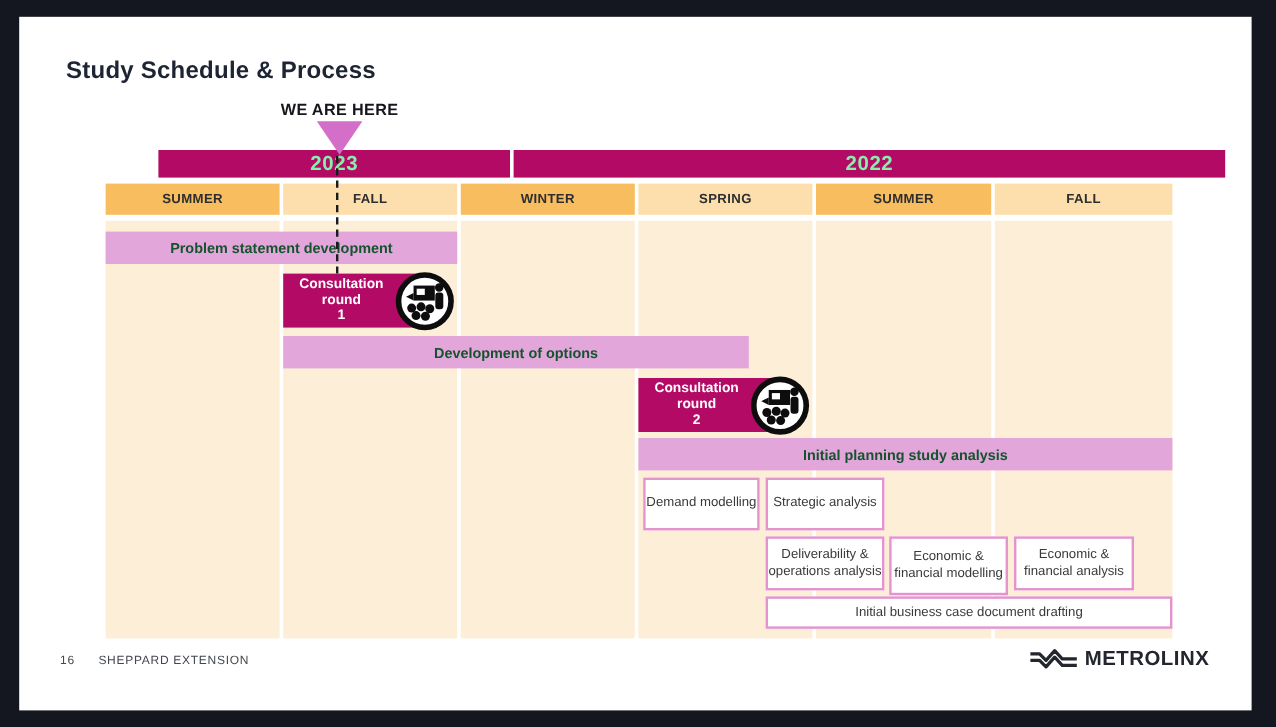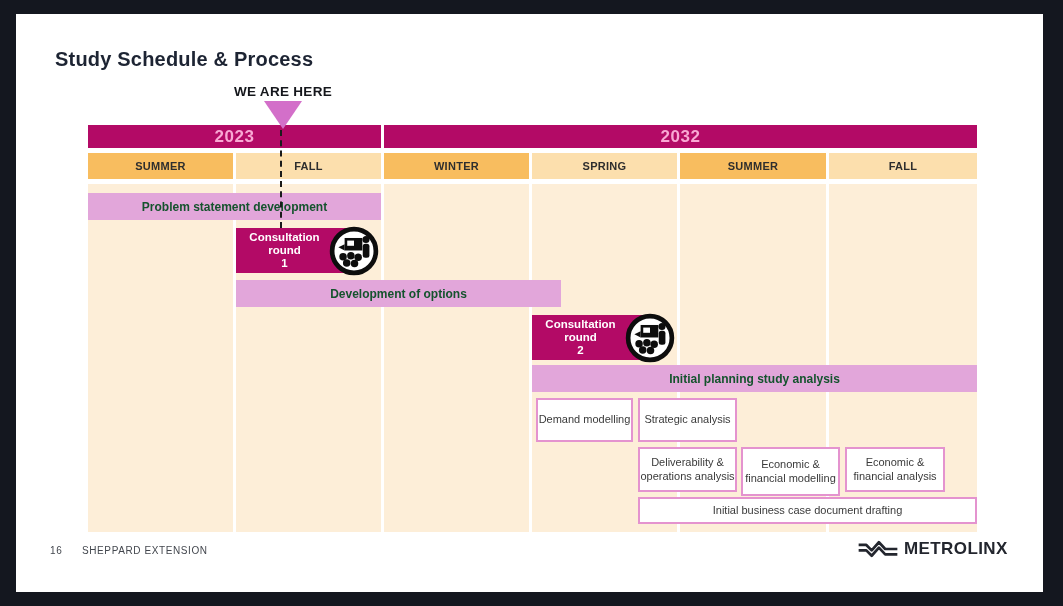--- a/index.html
+++ b/index.html
@@ -34,23 +34,23 @@
     border-left:19px solid transparent;
     border-right:19px solid transparent;
     border-top:28px solid #d36fc9;
   }
   .marker-line{
     left:280px;top:130px;width:0;height:98px;
     border-left:2px dashed #1b1b1b;
   }
   .year{
     top:125px;height:23px;
-    background:#b30a66;color:#f9a8d4;
+    background:#b30a66;color:#86efac;
     display:flex;align-items:center;justify-content:center;
-    font-size:17px;font-weight:bold;letter-spacing:.5px;
+    font-size:17px;font-weight:bold;letter-spacing:.5px;margin-left:44px;
   }
   .season{
     top:153px;height:26px;
     display:flex;align-items:center;justify-content:center;
     font-size:11px;font-weight:bold;color:#2e2e2e;letter-spacing:.3px;
   }
   .tone-dark{background:#f8bd5f;}
   .tone-light{background:#fcdfad;}
   .col{
     top:184px;height:348px;background:#fdeed8;
@@ -91,21 +91,21 @@
   <div class="abs page-title">Study Schedule &amp; Process</div>
 
   <div class="abs col" style="left:88px;width:145px;"></div>
   <div class="abs col" style="left:236px;width:145px;"></div>
   <div class="abs col" style="left:384px;width:145px;"></div>
   <div class="abs col" style="left:532px;width:145px;"></div>
   <div class="abs col" style="left:680px;width:146px;"></div>
   <div class="abs col" style="left:829px;width:148px;"></div>
 
   <div class="abs year" style="left:88px;width:293px;">2023</div>
-  <div class="abs year" style="left:384px;width:593px;">2032</div>
+  <div class="abs year" style="left:384px;width:593px;">2022</div>
 
   <div class="abs season tone-dark" style="left:88px;width:145px;">SUMMER</div>
   <div class="abs season tone-light" style="left:236px;width:145px;">FALL</div>
   <div class="abs season tone-dark" style="left:384px;width:145px;">WINTER</div>
   <div class="abs season tone-light" style="left:532px;width:145px;">SPRING</div>
   <div class="abs season tone-dark" style="left:680px;width:146px;">SUMMER</div>
   <div class="abs season tone-light" style="left:829px;width:148px;">FALL</div>
 
   <div class="abs bar-pink" style="left:88px;top:193px;width:293px;height:27px;">Problem statement development</div>
 
@@ -123,21 +123,21 @@
       <circle cx="35.5" cy="13" r="3.4" fill="#0d0d0d"></circle>
       <rect x="32.4" y="17" width="6.4" height="13.5" rx="2.4" fill="#0d0d0d"></rect>
       <circle cx="13.5" cy="29.5" r="3.6" fill="#0d0d0d"></circle>
       <circle cx="21" cy="28.5" r="3.6" fill="#0d0d0d"></circle>
       <circle cx="28" cy="30" r="3.6" fill="#0d0d0d"></circle>
       <circle cx="17" cy="35.5" r="3.6" fill="#0d0d0d"></circle>
       <circle cx="24.5" cy="36" r="3.6" fill="#0d0d0d"></circle>
     </svg>
   </div>
 
-  <div class="abs bar-pink" style="left:236px;top:280px;width:325px;height:27px;">Development of options</div>
+  <div class="abs bar-pink" style="left:236px;top:280px;width:388px;height:27px;">Development of options</div>
 
   <div class="abs consult" style="left:532px;top:315px;width:117px;height:45px;">
     <div>Consultation</div>
     <div>round</div>
     <div>2</div>
   </div>
   <div class="abs" style="left:625px;top:313px;">
     <svg class="icon-circle" viewBox="0 0 48 48">
       <circle cx="24" cy="24" r="21" fill="#ffffff" stroke="#0d0d0d" stroke-width="4.5"></circle>
       <rect x="15" y="11.5" width="17" height="12" fill="#0d0d0d"></rect>

